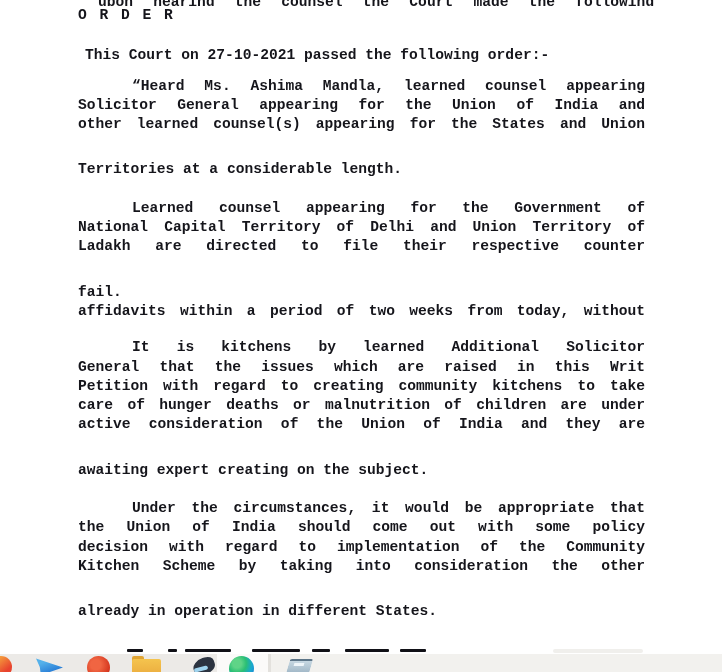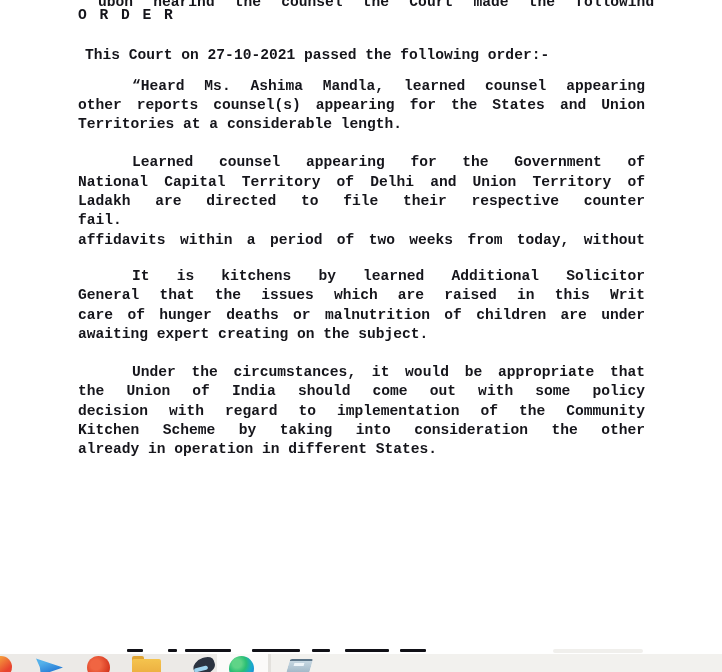--- a/index.html
+++ b/index.html
@@ -4,21 +4,21 @@
 <style>
   html,body{margin:0;padding:0;background:#ffffff;}
   .screen{
     position:relative;width:722px;height:672px;background:#ffffff;overflow:hidden;
     font-family:"Liberation Mono","DejaVu Sans Mono",monospace;
     font-weight:700;color:#15151b;font-size:14.6px;
   }
   
   .content{position:absolute;left:78px;right:77px;top:0;}
   .pline{line-height:19.3px;height:19.3px;text-align:justify;text-align-last:justify;white-space:normal;}
-  .pline.last{text-align-last:left;}
+  .pline.last{text-align-last:left;margin-top:26px;}
   .pline.first{padding-left:54px;}
   .heading{line-height:19.3px;margin-top:6px;text-align:left;letter-spacing:2px;}
   .intro{margin-top:21px;padding-left:7px;line-height:19.3px;text-align:center;text-align-last:left;}
   .paras .para{margin-top:19px;}
   .paras .para:nth-child(1){margin-top:11px;}
   .paras .para:nth-child(3){margin-top:17px;}
   
   .topclip{position:absolute;top:0;left:78px;right:68px;height:6px;overflow:hidden;}
   .topclip .pline{margin-top:-7px;padding-left:20px;}
   
@@ -65,34 +65,37 @@
     <div class="topclip">
       <div class="pline">upon hearing the counsel the Court made the following</div>
     </div>
 
     <div class="content">
       <div class="heading">O R D E R</div>
       <div class="intro">This Court on 27-10-2021 passed the following order:-</div>
       <div class="paras">
           <div class="para">
             <div class="pline first">“Heard Ms. Ashima Mandla, learned counsel appearing</div>
-            <div class="pline">other reports counsel(s) appearing for the States and Union</div>
+            <div class="pline">Solicitor General  appearing for the Union of India and</div>
+            <div class="pline">other learned counsel(s) appearing for the States and Union</div>
             <div class="pline last">Territories at a considerable length.</div>
           </div>
           <div class="para">
             <div class="pline first">Learned counsel appearing for the Government of</div>
             <div class="pline">National Capital Territory of Delhi and Union Territory of</div>
             <div class="pline">Ladakh are directed to file their respective counter</div>
             <div class="pline last">fail.</div>
             <div class="pline">affidavits within a period of two weeks from today, without</div>
           </div>
           <div class="para">
             <div class="pline first">It is kitchens by learned Additional Solicitor</div>
             <div class="pline">General that the issues which are raised in this Writ</div>
+            <div class="pline">Petition with regard to creating community kitchens to take</div>
             <div class="pline">care of hunger deaths or malnutrition of children are under</div>
+            <div class="pline">active consideration of the Union of India and they are</div>
             <div class="pline last">awaiting expert creating on the subject.</div>
           </div>
           <div class="para">
             <div class="pline first">Under the circumstances, it would be appropriate that</div>
             <div class="pline">the Union of India should come out with some policy</div>
             <div class="pline">decision with regard to implementation of the Community</div>
             <div class="pline">Kitchen Scheme by taking into consideration the other</div>
             <div class="pline last">already in operation in different States.</div>
           </div>
         </div>

